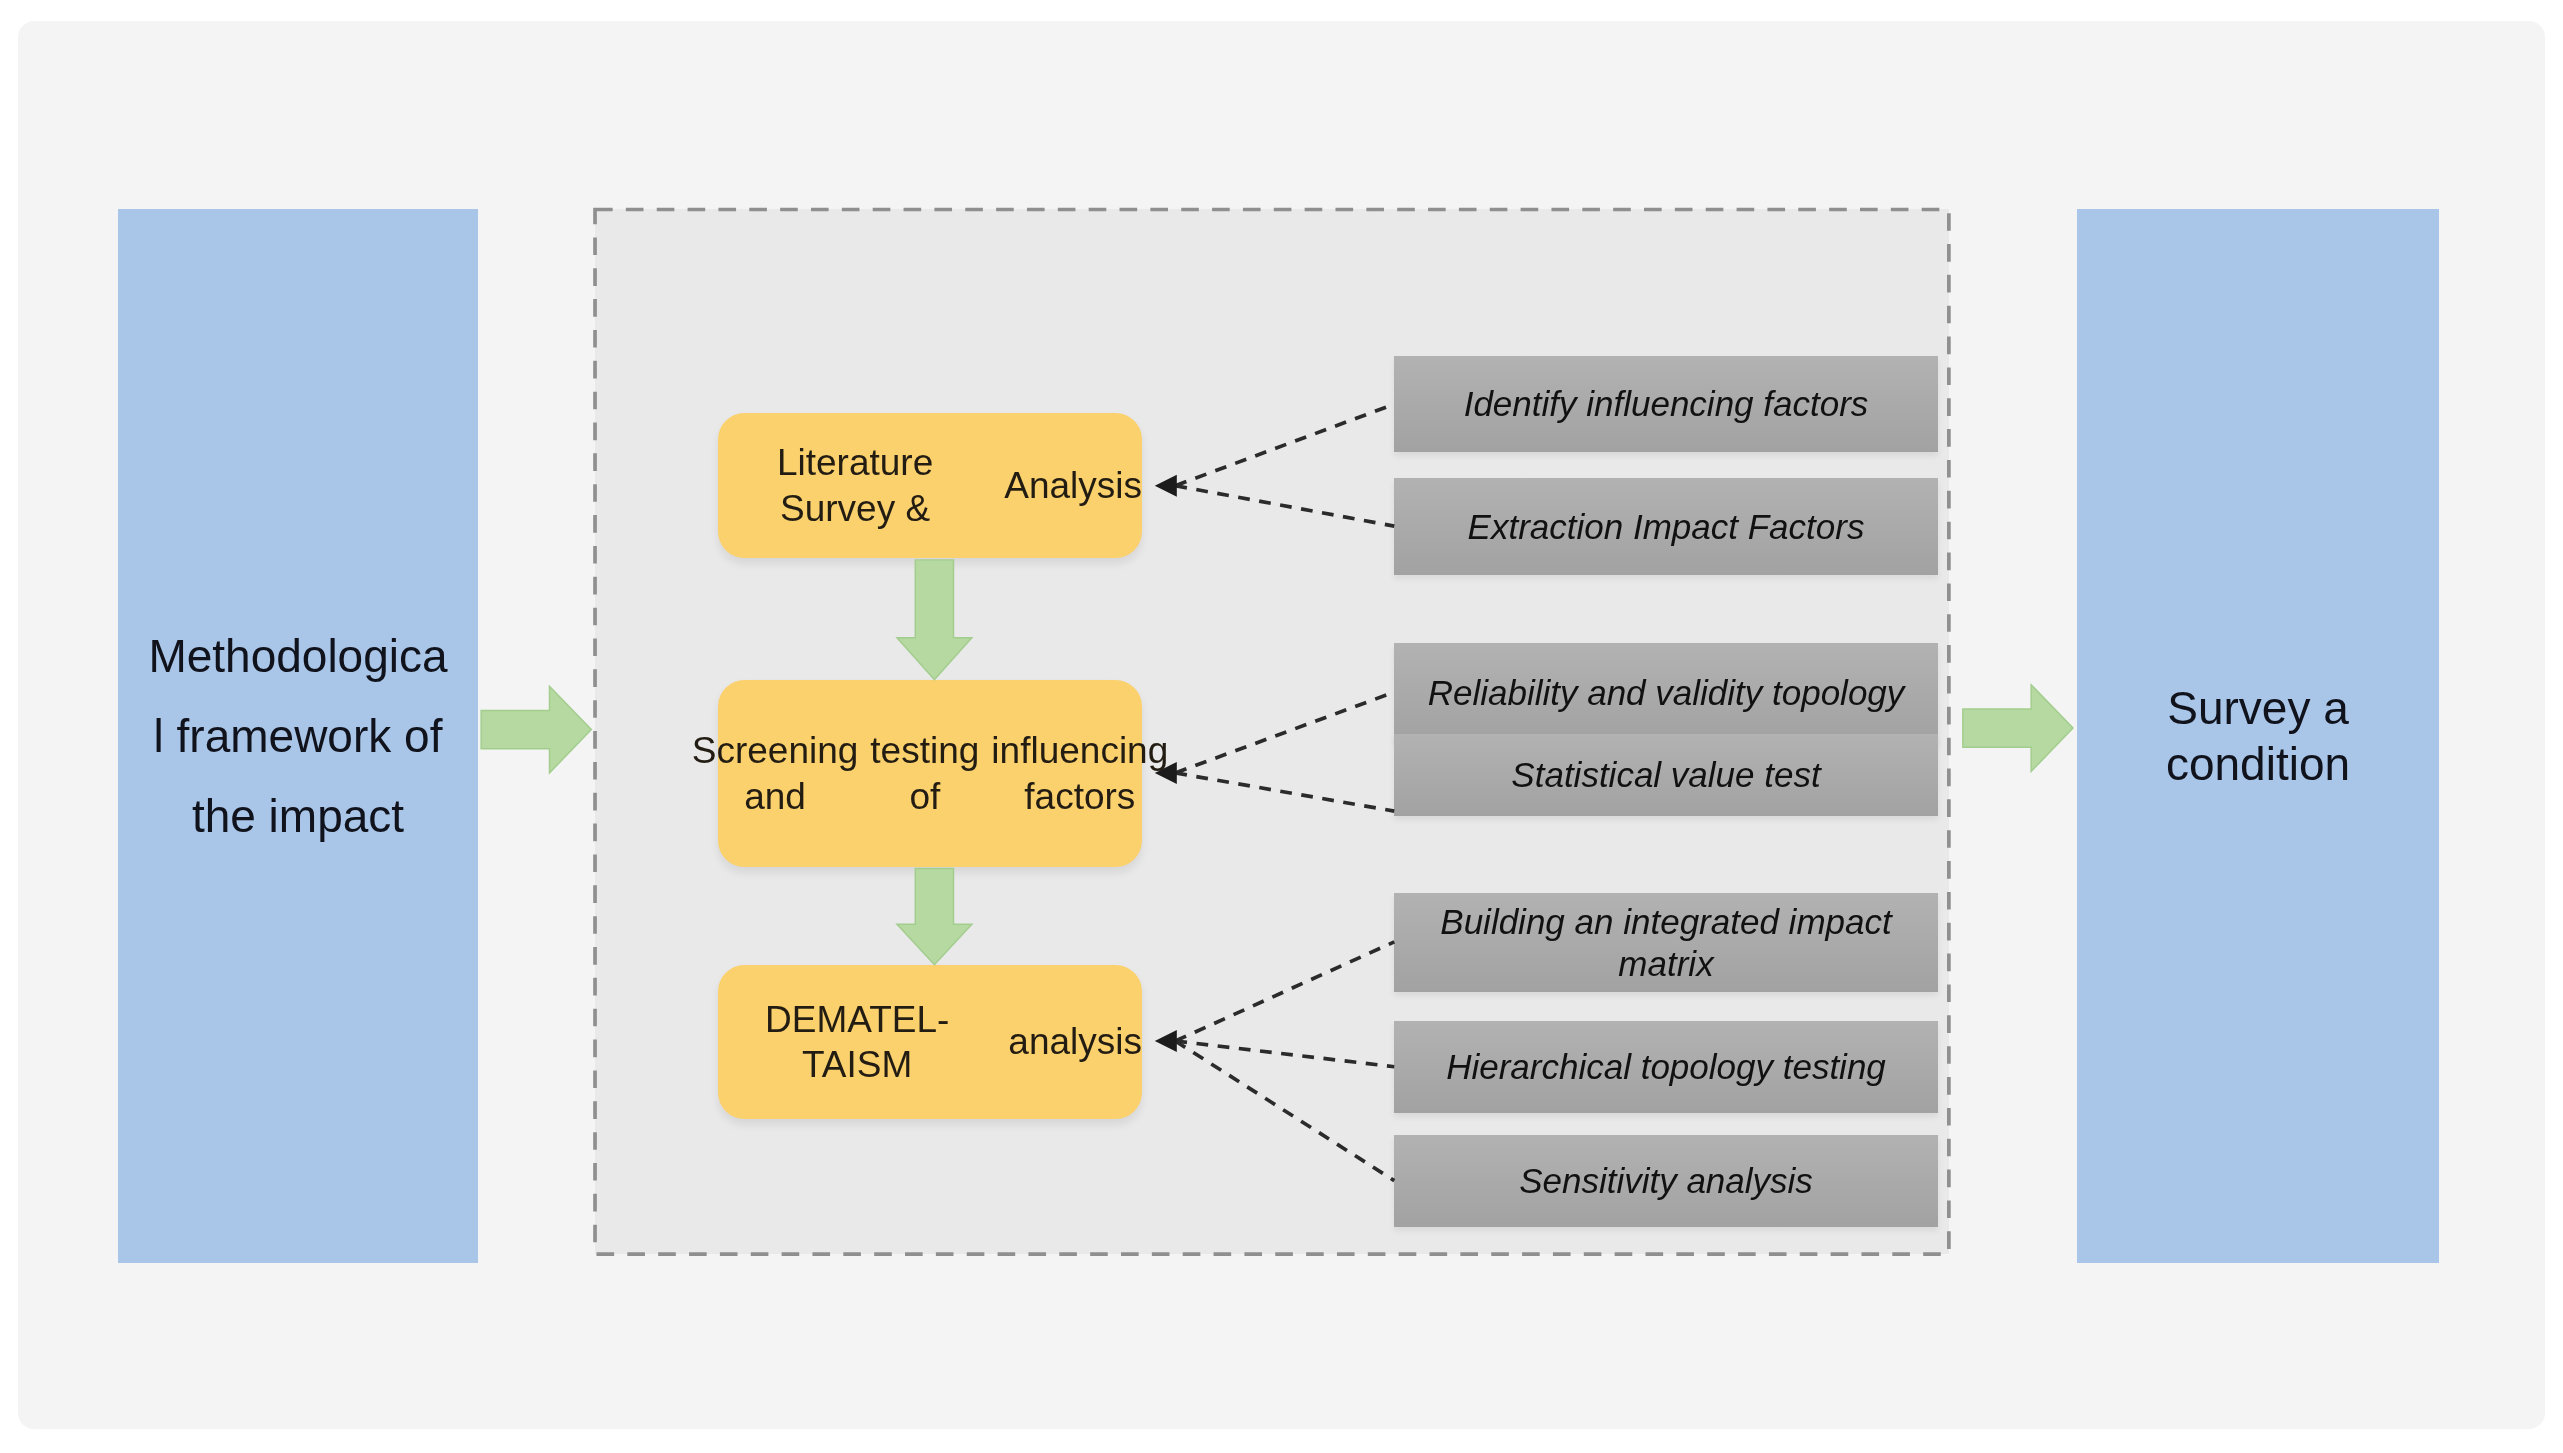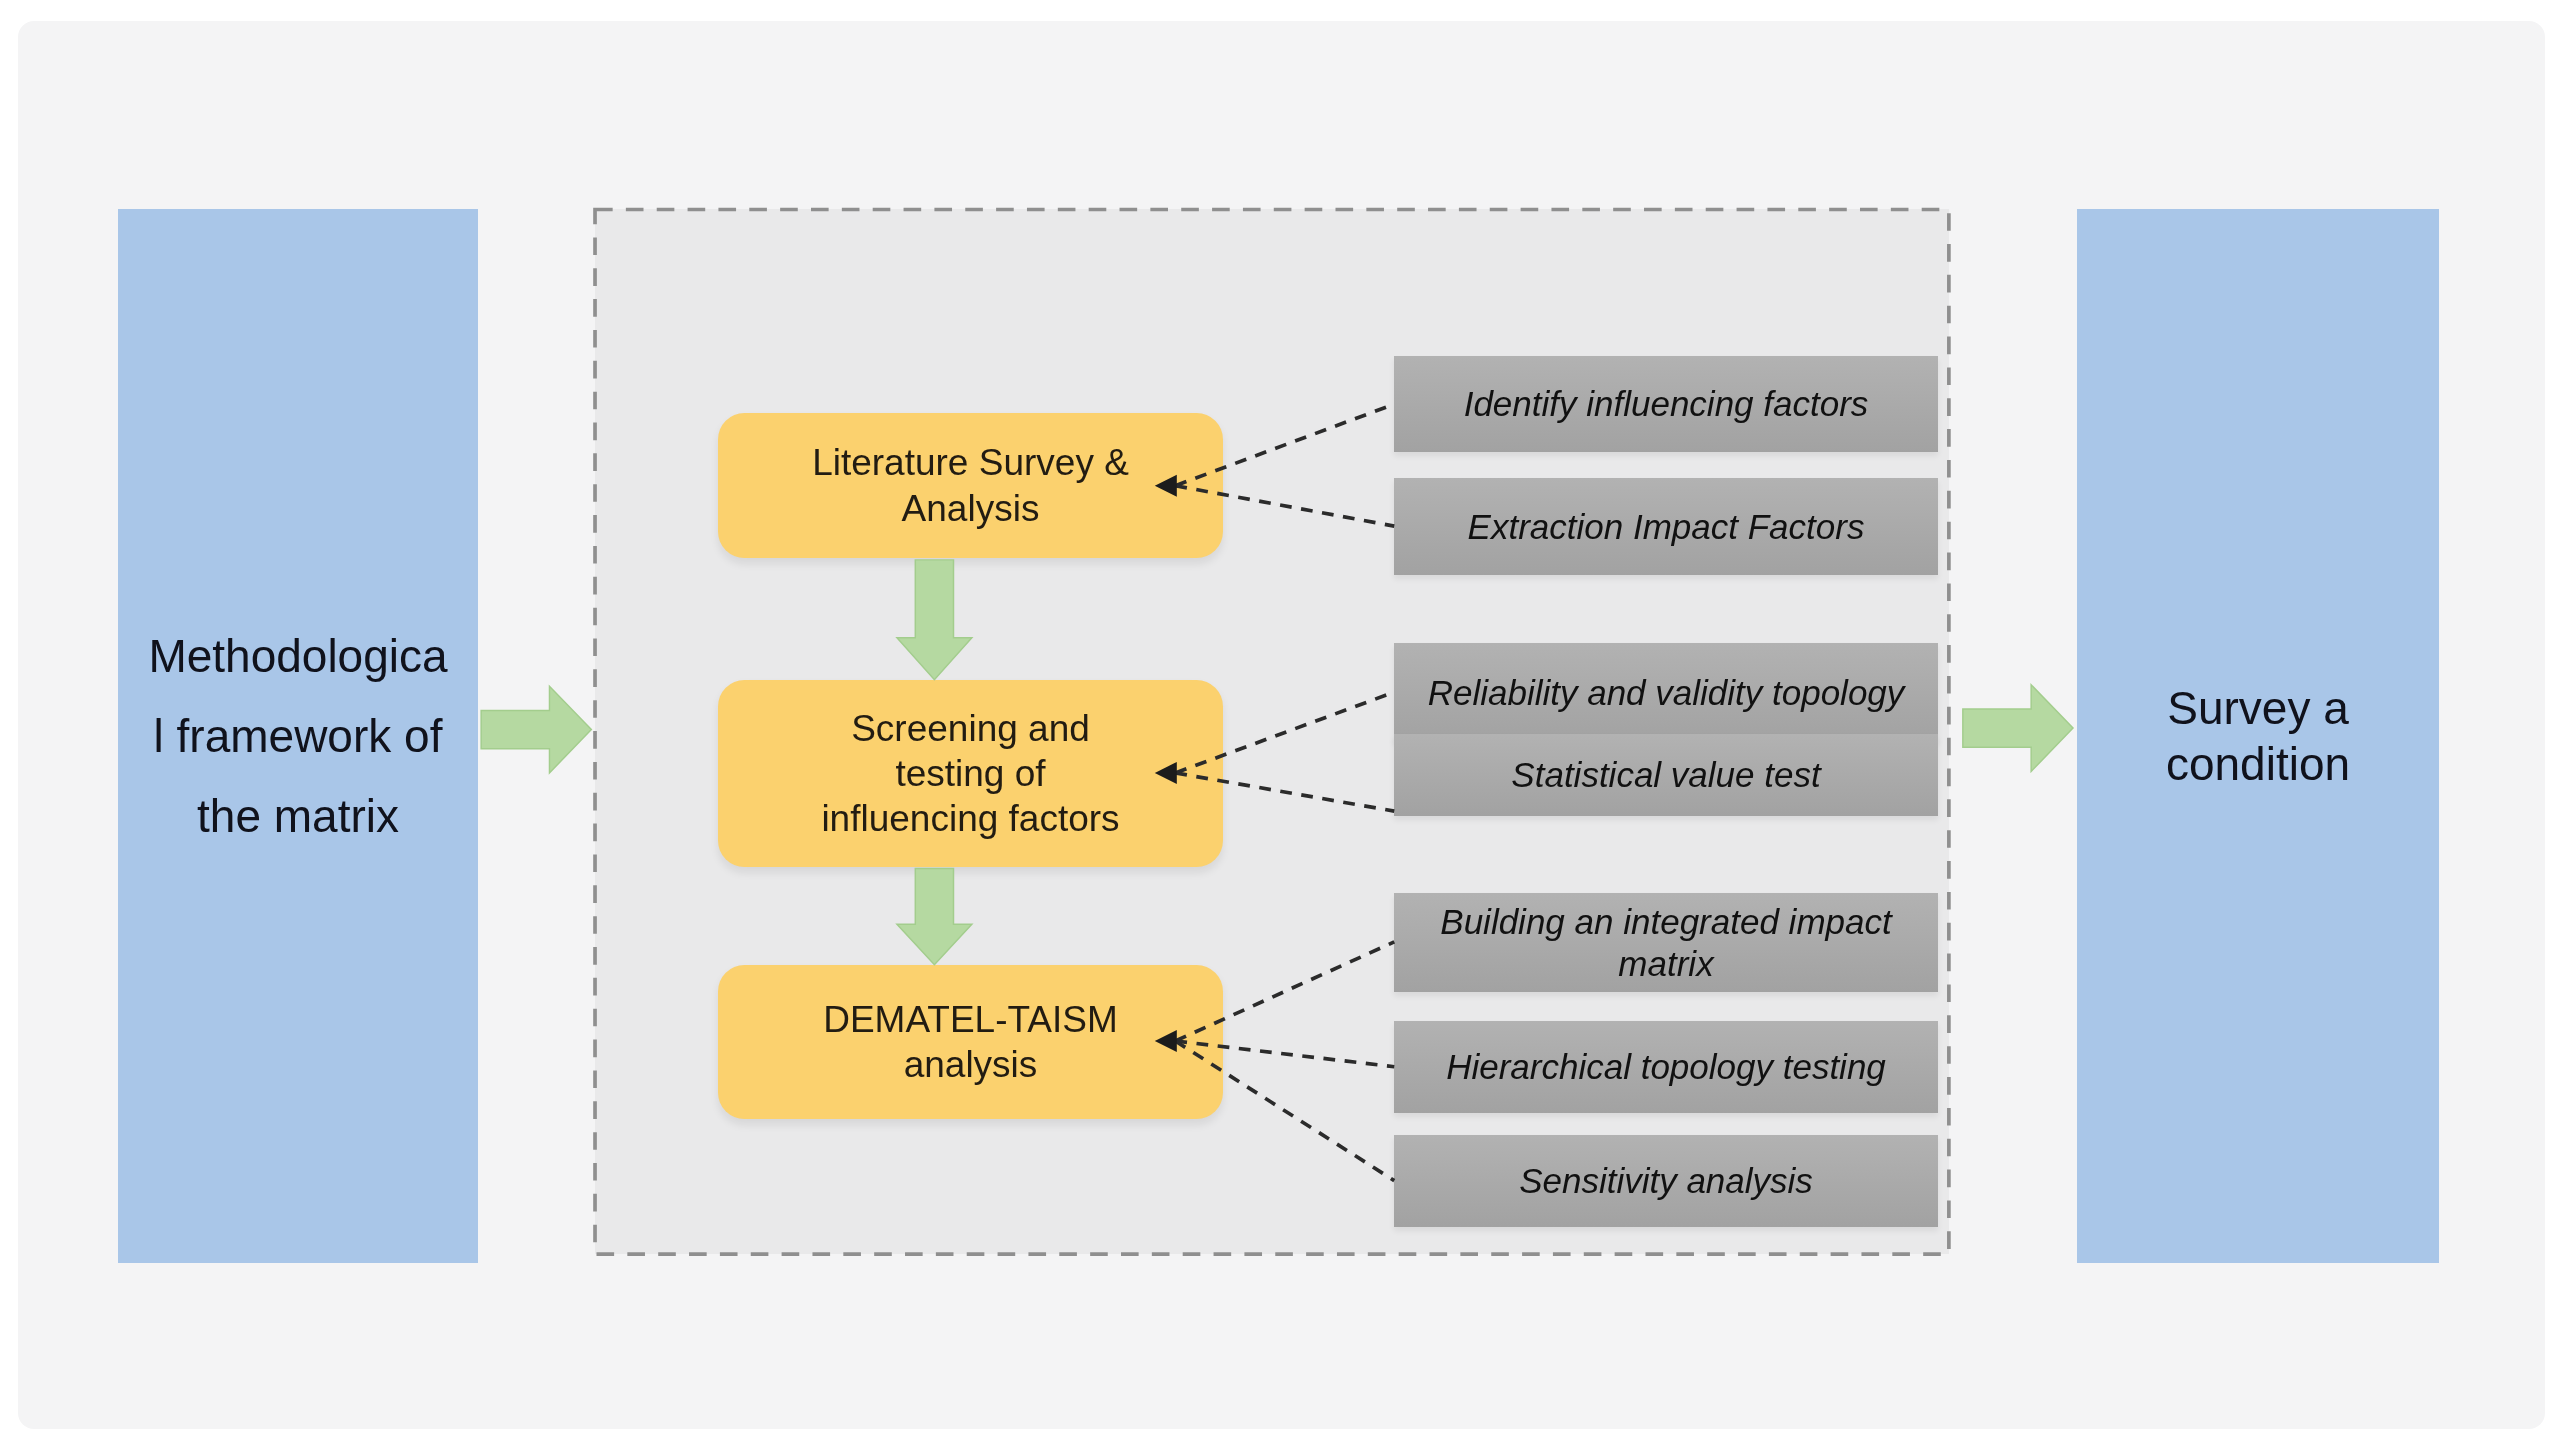--- a/index.html
+++ b/index.html
@@ -7,43 +7,43 @@
           font-family:"Liberation Sans", sans-serif;color:#1b1b1b;}
   .card{position:absolute;left:18.4px;top:20.6px;width:2527px;height:1408px;
         background:#f4f4f5;border-radius:16px;}
   .panel{position:absolute;left:595px;top:209px;width:1354px;height:1045px;
          background:#e9e9ea;}
   .sidebox{position:absolute;top:209px;height:1054px;background:#a9c6e8;
            display:flex;flex-direction:column;justify-content:center;align-items:center;
            text-align:center;font-size:46px;line-height:1.22;color:#10121c;}
   .sidebox.left{left:118px;width:360px;gap:24px;}
   .sidebox.right{left:2077px;width:362px;}
-  .stagebox{position:absolute;left:718px;width:505px;background:#fbd16e;border-radius:26.4px;
-            display:flex;flex-direction:column;justify-content:center;align-items:center;
+  .stagebox{position:absolute;left:718px;width:424px;background:#fbd16e;border-radius:26.4px;
+            display:flex;flex-direction:row;justify-content:center;align-items:center;
             text-align:center;font-size:37px;line-height:1.22;color:#221c12;
-            box-shadow:0 5.9px 8.8px rgba(0,0,0,0.08);}
+            box-shadow:0 5.9px 8.8px rgba(0,0,0,0.08);gap:12px;}
   .outbox{position:absolute;left:1394px;width:544px;background:linear-gradient(#b2b2b2,#a2a2a2);
           display:flex;justify-content:center;align-items:center;text-align:center;
           font-size:35px;line-height:1.18;color:#111;padding:0 7.3px;box-sizing:border-box;
           box-shadow:0 3.7px 5.9px rgba(0,0,0,0.07);font-style:italic;}
   .overlay{position:absolute;left:0;top:0;z-index:5;pointer-events:none;}
   .lvl1{z-index:2;}
 </style>
 </head>
 <body>
 
 <div class="canvas">
   <div class="card"></div>
 
   <div class="panel lvl1"></div>
 
   <div class="sidebox left lvl1">
     <div>Methodologica</div>
     <div>l framework of</div>
-    <div>the matrix</div>
+    <div>the impact</div>
   </div>
 
   <div class="sidebox right lvl1">
     <div>Survey a</div>
     <div>condition</div>
   </div>
 
   <div class="stagebox lvl1" style="top:413px;height:145px;">
     <div>Literature Survey &amp;</div>
     <div>Analysis</div>

